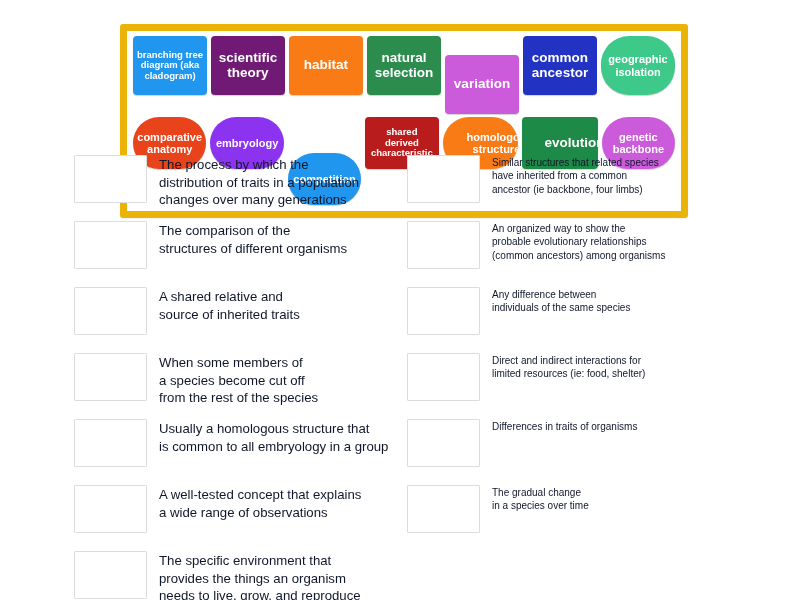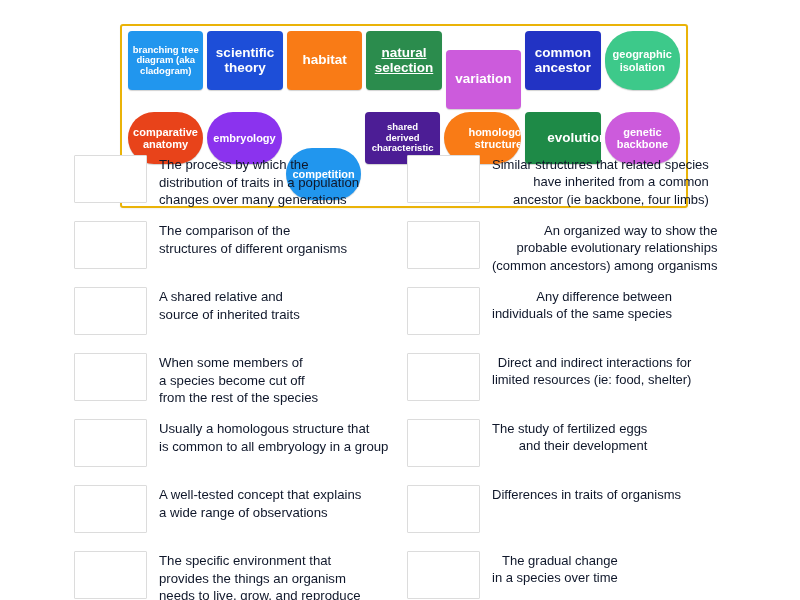--- a/index.html
+++ b/index.html
@@ -17,21 +17,21 @@
   }
 
   
   #tile-bank {
     position: absolute;
     left: 120px;
     top: 24px;
     width: 568px;
     box-sizing: border-box;
     background: #ffffff;
-    border: 2px solid #eab308;
+    border: 7px solid #eab308;
     border-radius: 3px;
     padding: 5px 4px 6px 4px;
     box-shadow: 0 1px 2px rgba(0,0,0,0.06);
   }
   .tile-row {
     display: flex;
     flex-direction: row;
     align-items: stretch;
     justify-content: flex-start;
   }
@@ -93,47 +93,47 @@
     cursor: pointer;
   }
   .ans-text {
     margin-left: 12px;
     font-size: 13.2px;
     line-height: 1.33;
     color: #0f172a;
     padding-top: 1px;
     white-space: pre-line;
   }
-  #col-right .ans-text { font-size: 13px; text-align: right; }
+  #col-right .ans-text { font-size: 10px; }
 </style>
 </head>
 <body>
 
 <div id="tile-bank">
   <div class="tile-row row-top">
       <div class="tile t-xs" style="background: rgb(33, 150, 238); white-space: pre-line;">branching tree
 diagram (aka
 cladogram)</div>
-      <div class="tile t-md" style="background: #1d4ed8; white-space: pre-line;">scientific
+      <div class="tile t-md" style="background: #701a75; white-space: pre-line;">scientific
 theory</div>
       <div class="tile t-md" style="background: rgb(249, 123, 22); white-space: pre-line;">habitat</div>
-      <div class="tile t-md" style="background: rgb(43, 140, 77); white-space: pre-line; text-decoration: underline;">natural
+      <div class="tile t-md" style="background: rgb(43, 140, 77); white-space: pre-line;">natural
 selection</div>
       <div class="tile t-md" style="background: rgb(204, 91, 220); white-space: pre-line; margin-top: 19px;">variation</div>
       <div class="tile t-md" style="background: rgb(34, 51, 196); white-space: pre-line;">common
 ancestor</div>
       <div class="tile t-sm" style="background: rgb(61, 201, 138); white-space: pre-line;">geographic
 isolation</div>
     </div>
   <div class="tile-row row-bottom">
       <div class="tile t-sm row-bottom-h" style="background: rgb(232, 67, 26); white-space: pre-line;">comparative
 anatomy</div>
       <div class="tile t-sm row-bottom-h" style="background: rgb(139, 51, 238); white-space: pre-line;">embryology</div>
       <div class="tile t-sm row-bottom-h" style="background: rgb(33, 150, 238); white-space: pre-line; margin-top: 36px;">competition</div>
-      <div class="tile t-xs row-bottom-h" style="background: #4c1d95; white-space: pre-line;">shared
+      <div class="tile t-xs row-bottom-h" style="background: #b91c1c; white-space: pre-line;">shared
 derived
 characteristic</div>
       <div class="tile t-sm row-bottom-h" style="background: rgb(249, 123, 22); white-space: pre-line; padding-left: 41px;">homologous
 structures</div>
       <div class="tile t-md row-bottom-h" style="background: rgb(30, 138, 71); white-space: pre-line; padding-left: 32px;">evolution</div>
       <div class="tile t-sm row-bottom-h" style="background: rgb(204, 91, 220); white-space: pre-line;">genetic
 backbone</div>
     </div>
 </div>
 
@@ -196,25 +196,20 @@
         <div class="ans-text">Any difference between
 individuals of the same species</div>
       </div>
       <div class="ans-row">
         <div class="drop-box"></div>
         <div class="ans-text">Direct and indirect interactions for
 limited resources (ie: food, shelter)</div>
       </div>
       <div class="ans-row">
         <div class="drop-box"></div>
-        <div class="ans-text">The study of fertilized eggs
-and their development</div>
-      </div>
-      <div class="ans-row">
-        <div class="drop-box"></div>
         <div class="ans-text">Differences in traits of organisms</div>
       </div>
       <div class="ans-row">
         <div class="drop-box"></div>
         <div class="ans-text">The gradual change
 in a species over time</div>
       </div>
     </div>
 </div>
 

